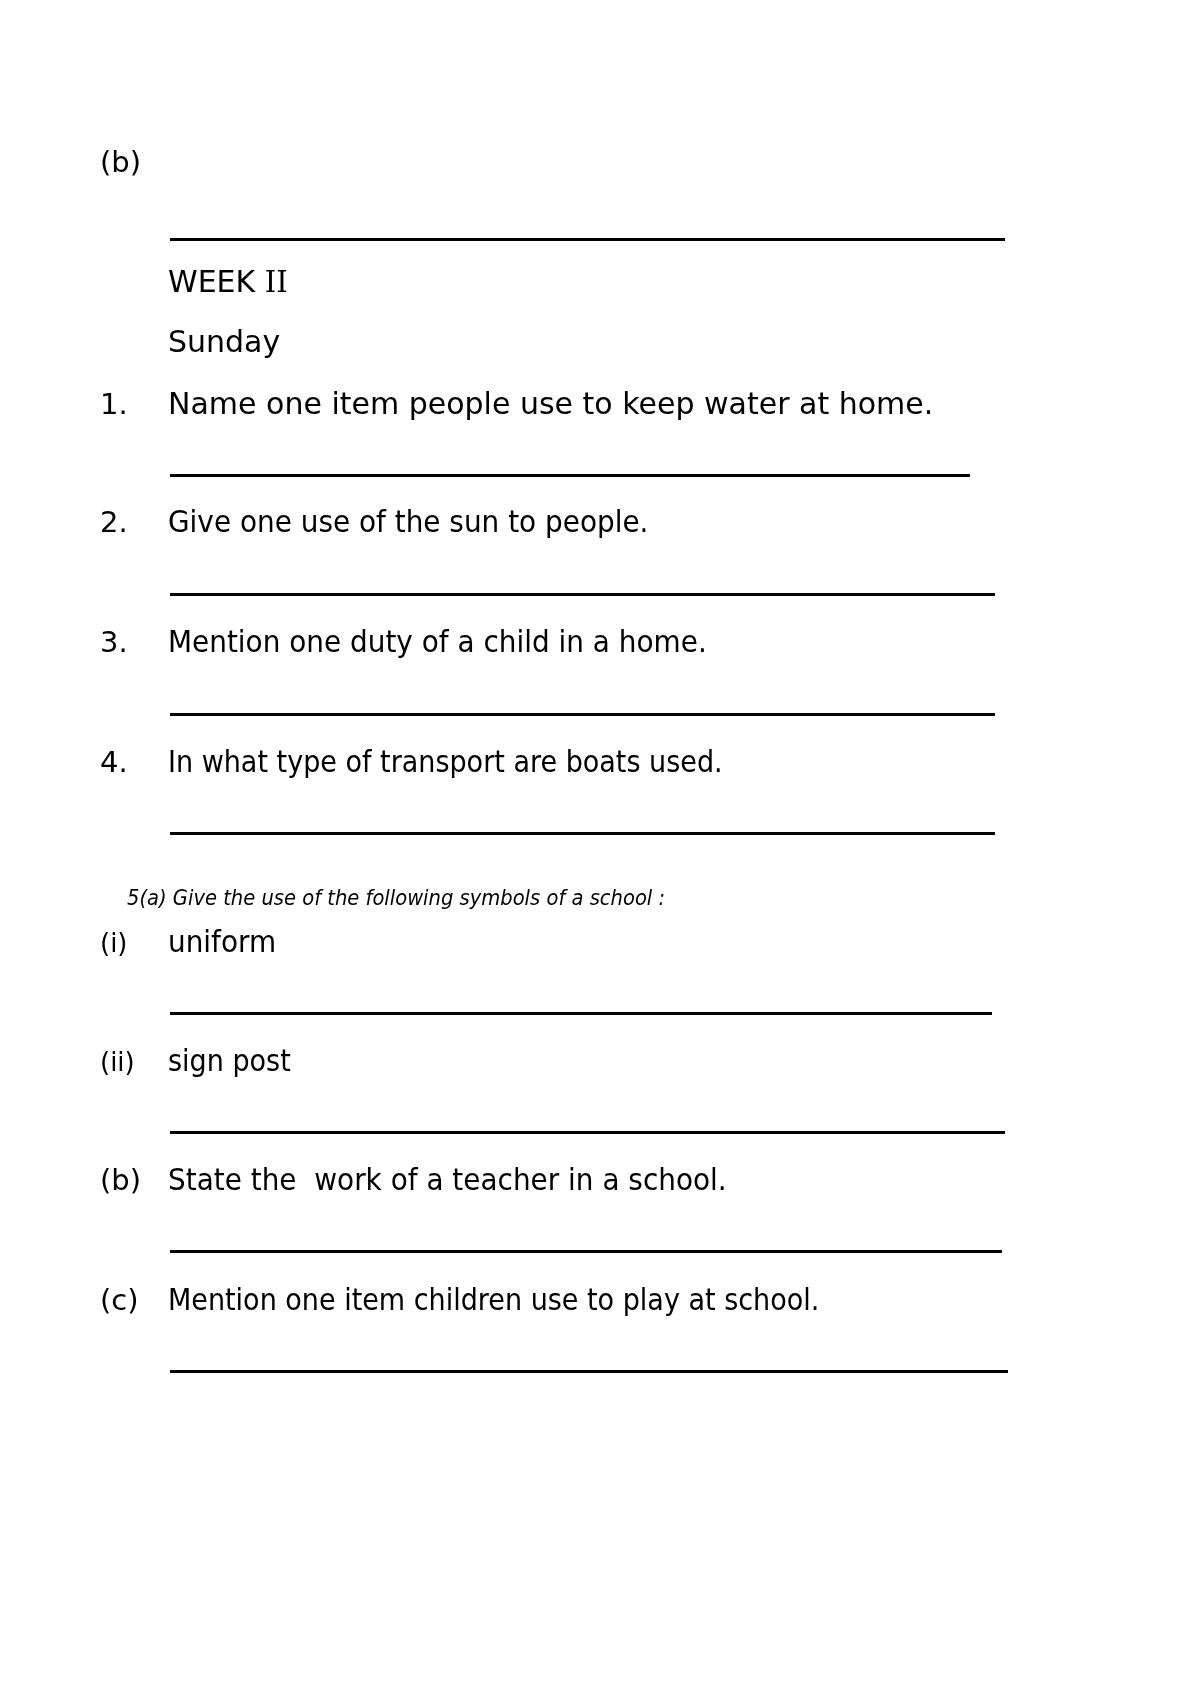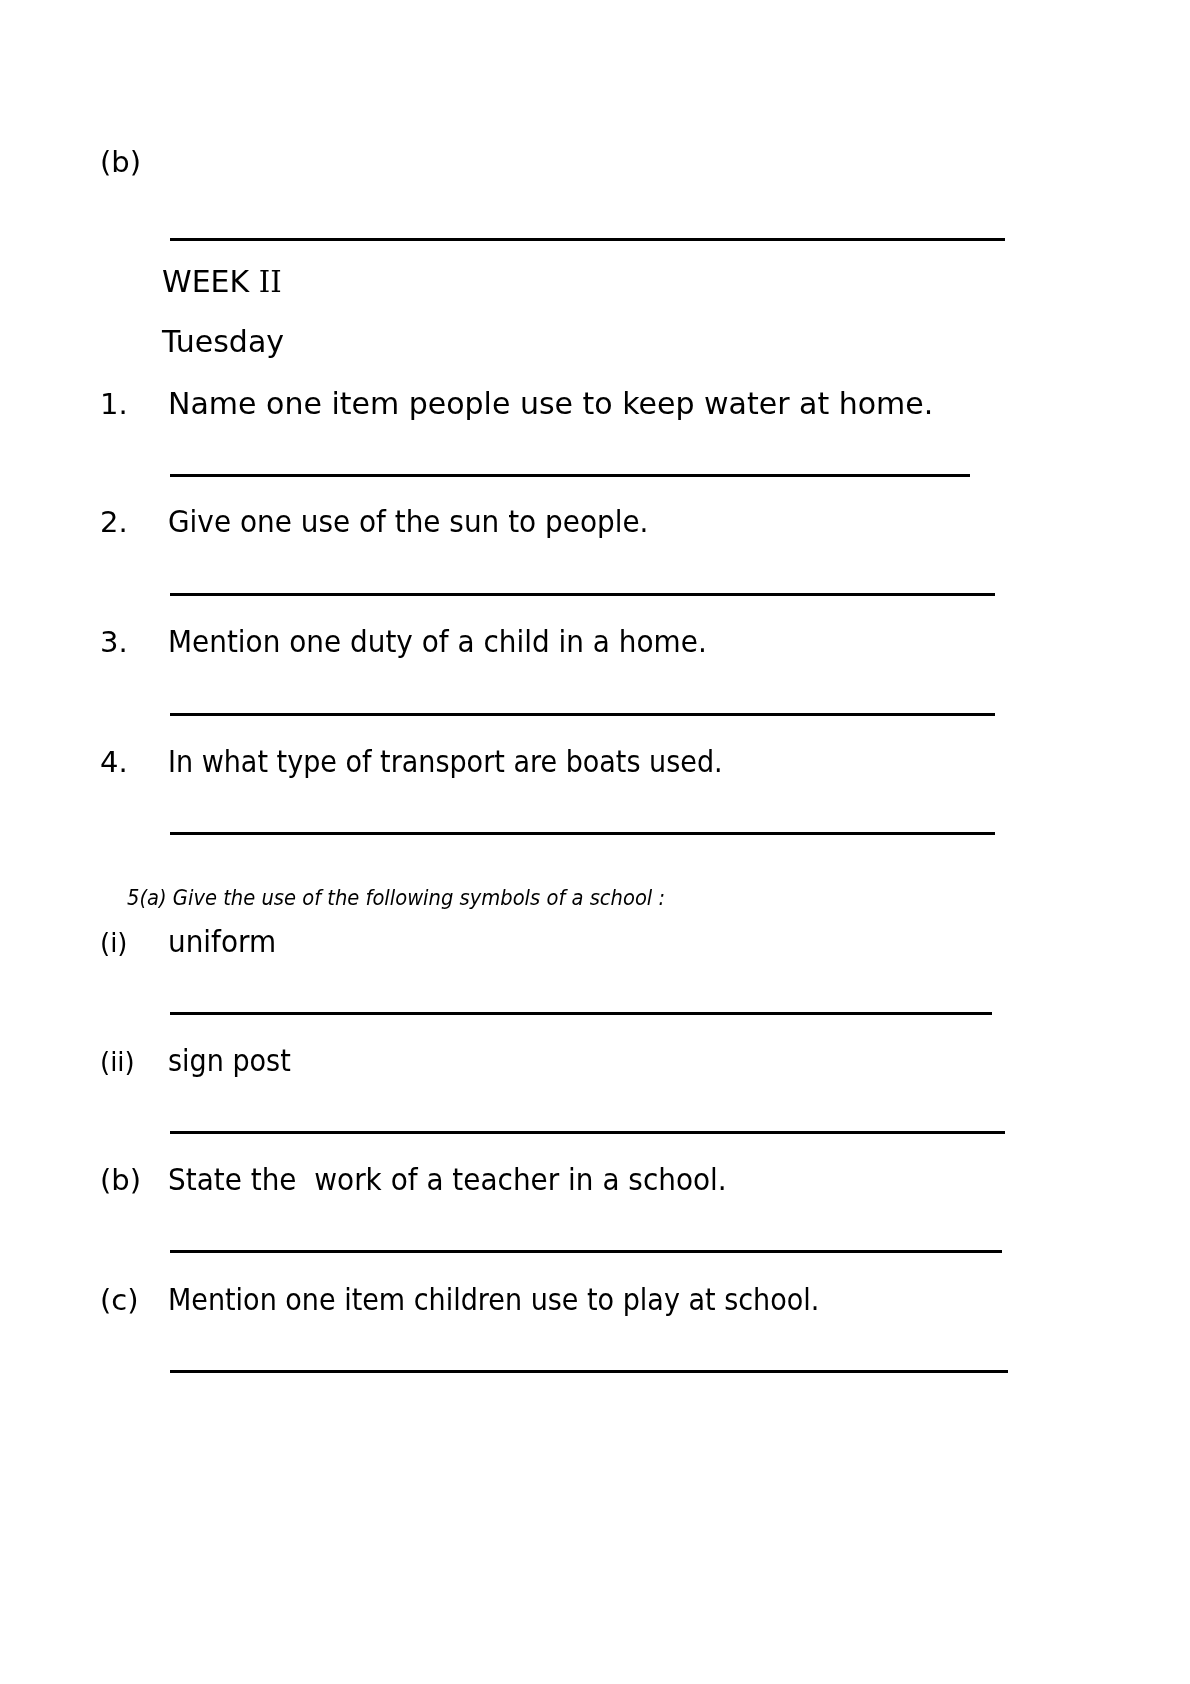--- a/index.html
+++ b/index.html
@@ -47,21 +47,21 @@
     transform-origin: left center;
   }
   .cond2 {
     transform: scaleX(0.90);
     transform-origin: left center;
   }
 
   
   .head {
     position: absolute;
-    left: 162px;
+    left: 168px;
     font-size: 30px;
     line-height: 1.0;
     white-space: pre;
     text-align: right;
   }
   .head .rom {
     font-family: "DejaVu Serif", serif;
     font-size: 29px;
   }
 
@@ -89,21 +89,21 @@
 <div class="page">
 
   <div class="row" style="top:148px;">
     <span class="marker">(b)</span>
   </div>
 
   <div class="rule" style="top:238px; width:835px;"></div>
 
   <div class="head" style="top:267px;"><span>WEEK </span><span class="rom">II</span></div>
 
-  <div class="head" style="top:327px;">Tuesday</div>
+  <div class="head" style="top:327px;">Sunday</div>
 
   <div class="row" style="top:389px;">
     <span class="marker">1.</span>
     <span class="qtext">Name one item people use to keep water at home.</span>
   </div>
 
   <div class="rule" style="top:474px; width:800px;"></div>
 
   <div class="row" style="top:507px;">
     <span class="marker">2.</span>

